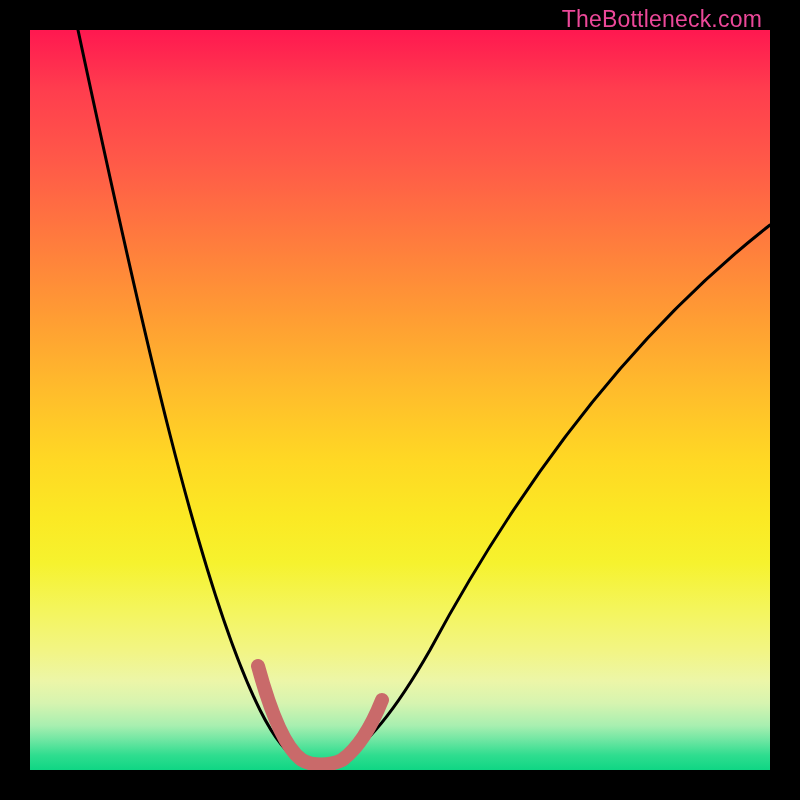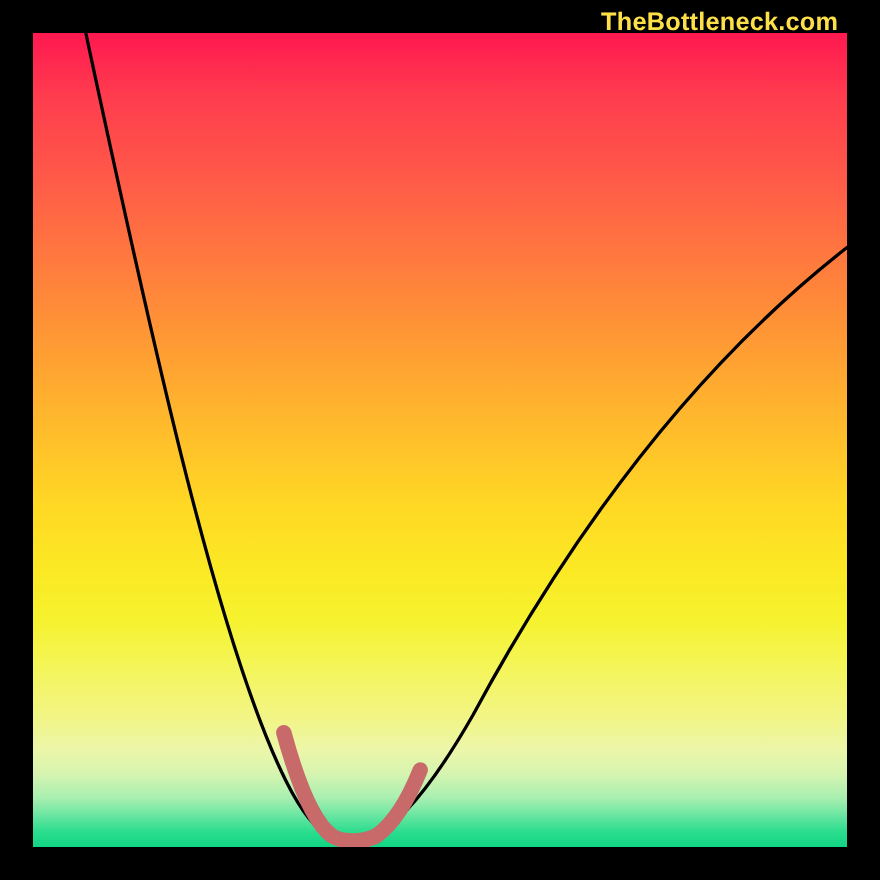--- a/index.html
+++ b/index.html
@@ -36,22 +36,22 @@
       #6de6a2 96%,
       #2fdd8f 98%,
       #0fd684 100%
     );
   }
   .watermark {
     position: absolute;
     top: 6px;
     right: 38px;
     font-size: 23px;
-    font-weight: 700;
-    color: #fde047;
+    font-weight: 400;
+    color: #ec4899;
     letter-spacing: 0.2px;
     z-index: 5;
   }
   svg.curves {
     position: absolute;
     left: 0;
     top: 0;
     width: 740px;
     height: 740px;
   }

